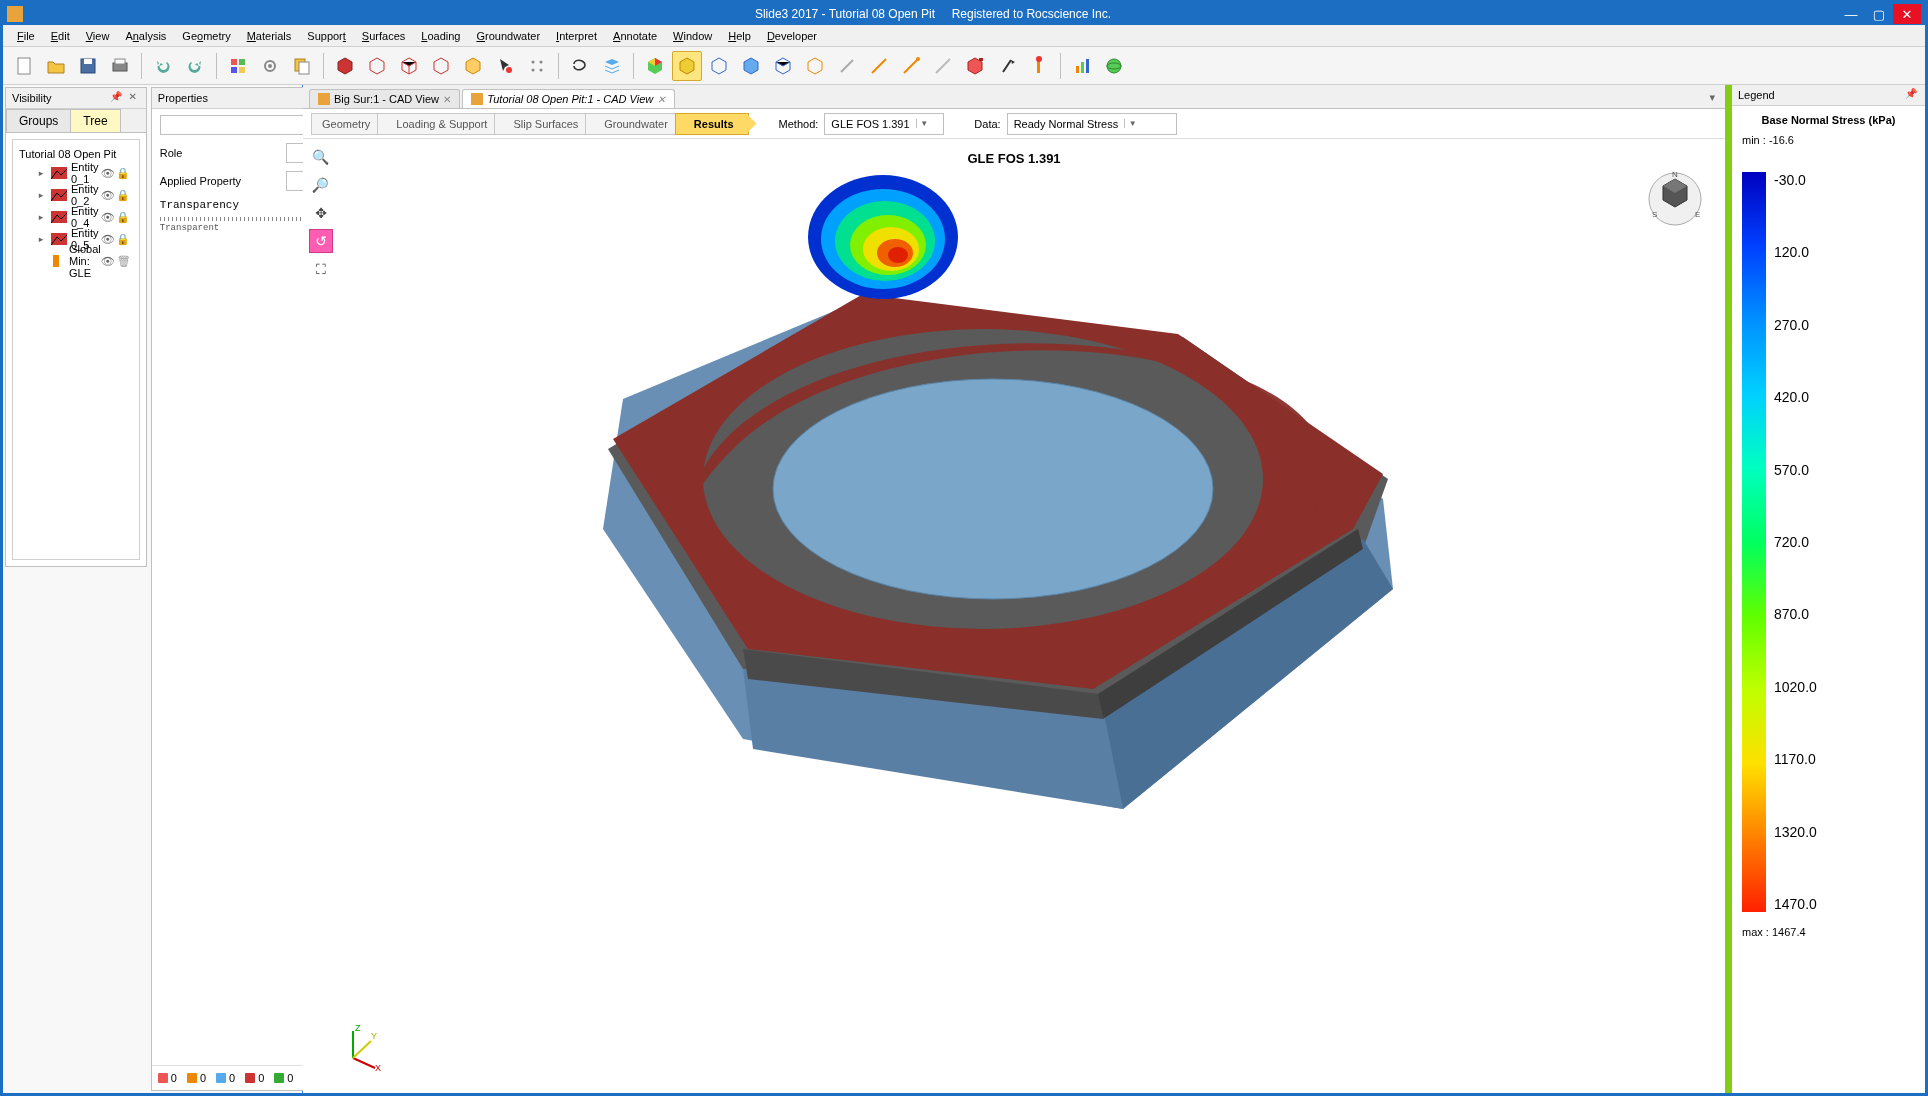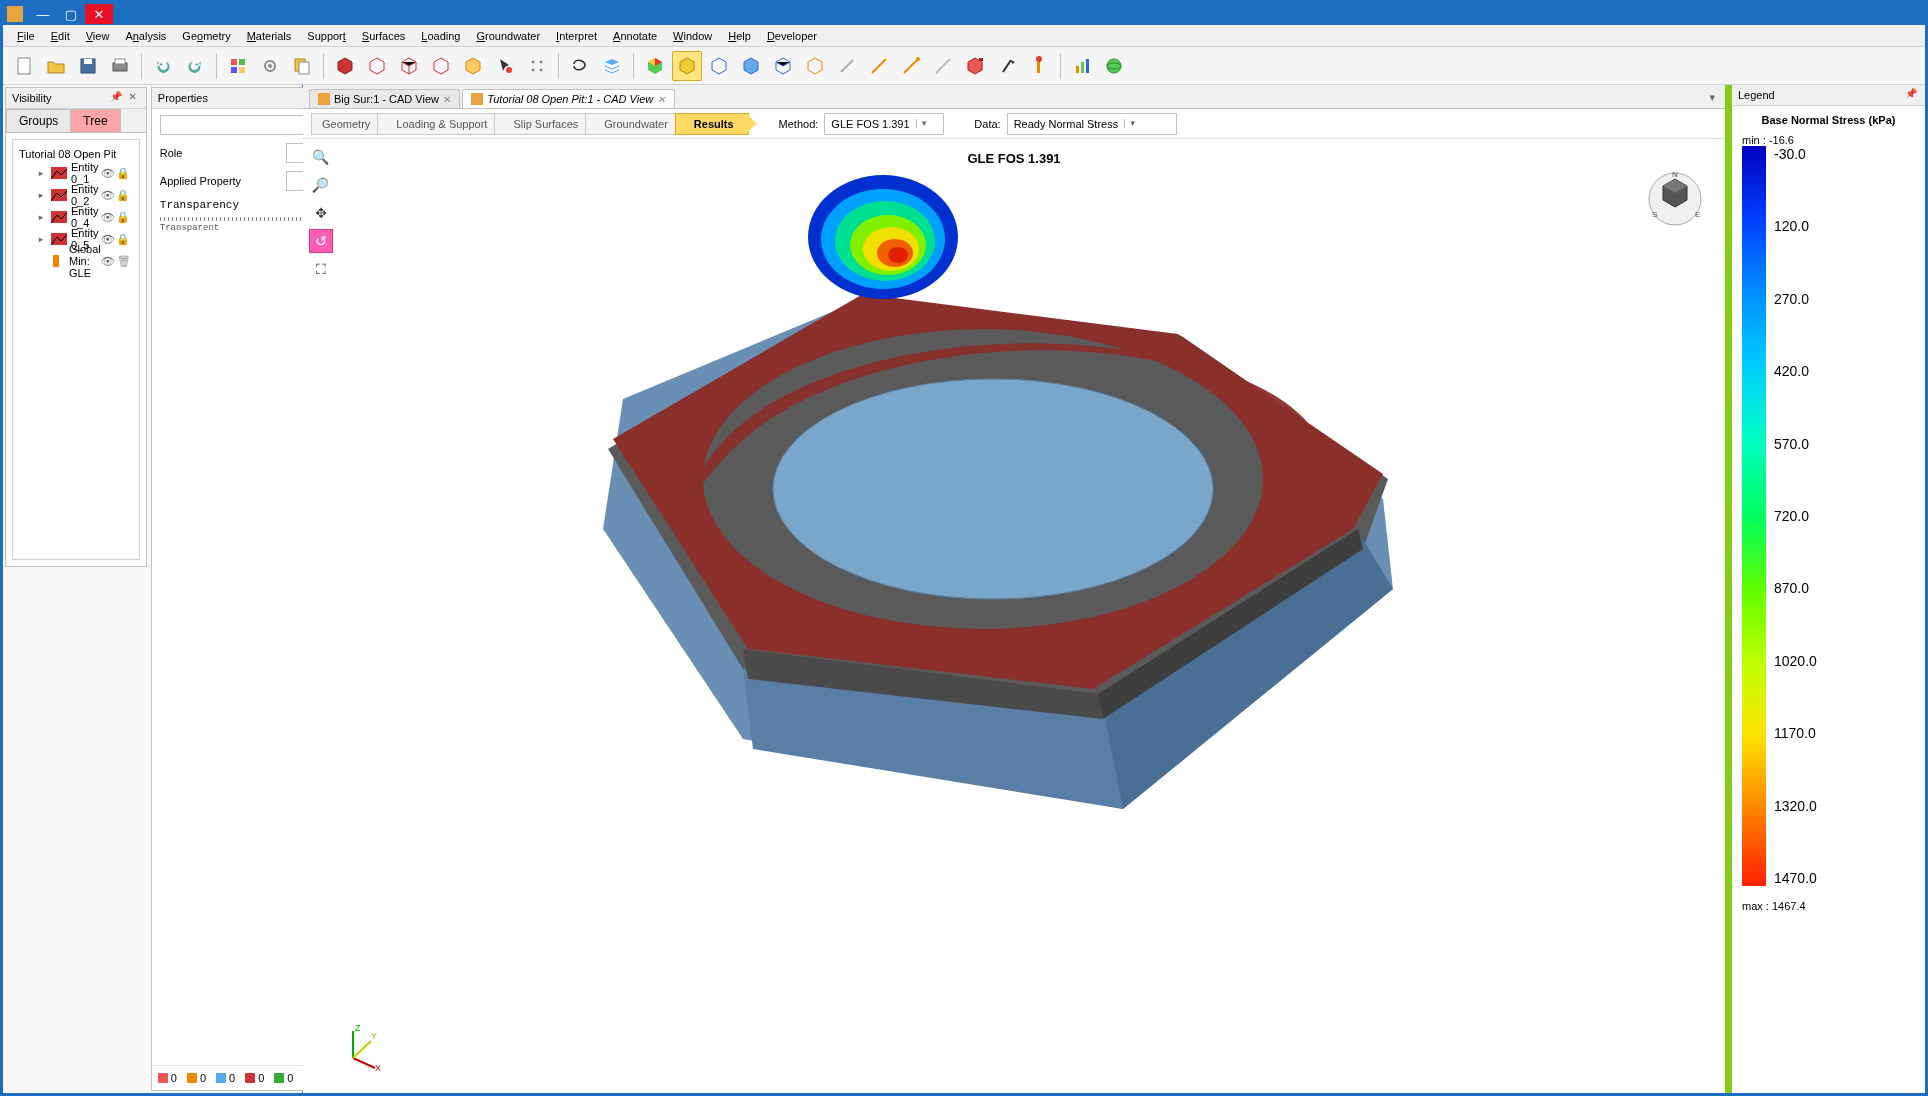--- a/index.html
+++ b/index.html
@@ -34,21 +34,21 @@
 .panel { border: 1px solid #c0c0c0; margin: 2px; background: #fff; display: flex; flex-direction: column; }
 .panel-hdr { background: #f0f0f0; padding: 3px 6px; font-size: 11px; display: flex; align-items: center; border-bottom: 1px solid #d0d0d0; }
 .panel-hdr .ptitle { flex: 1; }
 .panel-hdr .pbtn { width: 14px; height: 14px; font-size: 10px; text-align: center; color: #666; margin-left: 2px; }
 .panel-body { flex: 1; overflow: auto; padding: 2px; }
 
 
 .vis-panel { height: 480px; }
 .tab-row { display: flex; border-bottom: 1px solid #c0c0c0; background: #f0f0f0; }
 .tab { padding: 4px 12px; font-size: 12px; border: 1px solid #c0c0c0; border-bottom: none; margin-right: -1px; background: #e8e8e8; position: relative; top: 0; }
-.tab.active { background: #fca5a5; }
+.tab.active { background: #fef9c3; }
 .tree-root { padding: 4px; font-size: 11px; }
 .tree-item { display: flex; align-items: center; padding: 2px 0; height: 22px; }
 .tree-item .expand { width: 12px; text-align: center; color: #666; font-size: 9px; }
 .tree-item .icon { width: 16px; height: 12px; margin: 0 4px; }
 .tree-item .label { flex: 1; }
 .tree-item .eye { width: 16px; color: #666; }
 .tree-item .lock { width: 16px; color: #999; }
 .tree-item.child { padding-left: 16px; }
 
 
@@ -95,21 +95,21 @@
 .vp-title { position: absolute; top: 12px; left: 50%; transform: translateX(-50%); font-size: 13px; font-weight: bold; }
 .vp-coord { position: absolute; top: 215px; left: 470px; font-size: 10px; color: #333; }
 .vp-compass { position: absolute; right: 20px; top: 30px; width: 60px; height: 60px; }
 .vp-axes { position: absolute; left: 30px; bottom: 20px; width: 50px; height: 50px; }
 .terrain { position: absolute; left: 260px; top: 110px; width: 870px; height: 560px; }
 .heatmap { position: absolute; left: 500px; top: 28px; width: 160px; height: 140px; }
 
 
 .legend-body { padding: 8px 10px; font-size: 11px; }
 .legend-title { font-weight: bold; text-align: center; margin-bottom: 8px; }
-.legend-min { margin-bottom: 0; }
+.legend-min { margin-bottom: 26px; }
 .legend-scale { display: flex; gap: 8px; }
 .legend-bar { width: 24px; height: 740px; background: linear-gradient(to bottom,
   #0000c0 0%, #0040ff 10%, #0090ff 20%, #00d0ff 30%, #00ffc0 40%,
   #00ff60 50%, #60ff00 60%, #c0ff00 70%, #ffe000 80%, #ff8000 90%, #ff2000 100%); }
 .legend-ticks { display: flex; flex-direction: column; justify-content: space-between; height: 740px; font-size: 14px; }
 .legend-max { margin-top: 14px; }
 
 
 .statusbar { height: 22px; background: #f0f0f0; border-top: 1px solid #c0c0c0; display: flex; align-items: center; padding: 0 8px; font-size: 11px; }
 .statusbar .sfill { flex: 1; }
@@ -118,20 +118,23 @@
 
 svg { display: block; }
 </style>
 </head>
 <body>
 
 <div class="app">
 
   <div class="titlebar">
     <div class="ico"></div>
+    <div class="title-text">
+      <span>Slide3 2017 - Tutorial 08 Open Pit</span>&nbsp;&nbsp;&nbsp;&nbsp;&nbsp;<span>Registered to Rocscience Inc.</span>
+    </div>
     <div class="win-btns">
       <div class="win-btn">—</div>
       <div class="win-btn">▢</div>
       <div class="win-btn close">✕</div>
     </div>
   </div>
 
   <div class="menubar">
     <div class="mitem"><u>F</u>ile</div>
     <div class="mitem"><u>E</u>dit</div>

